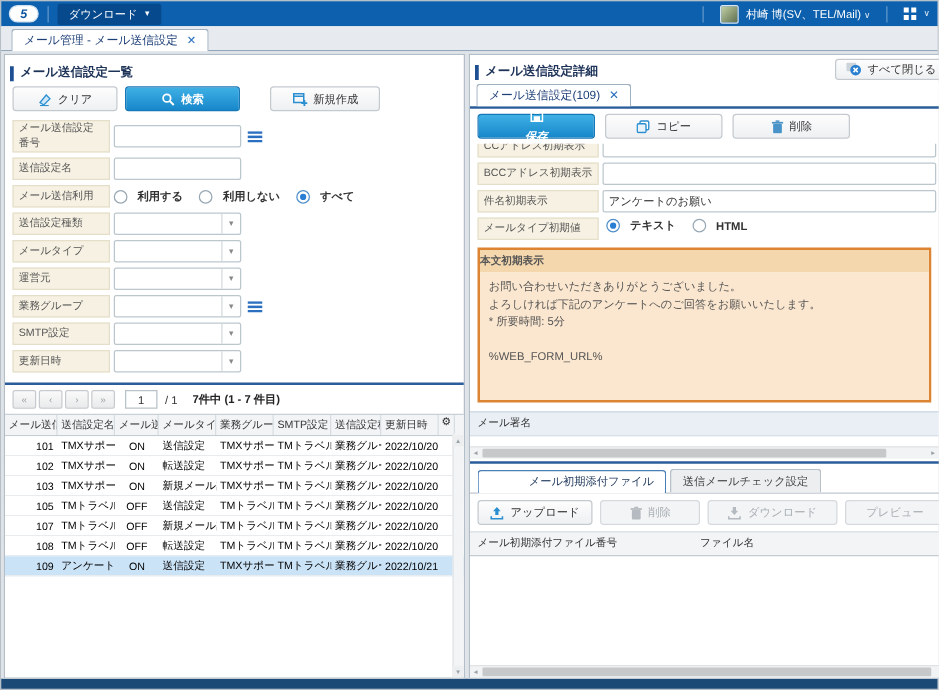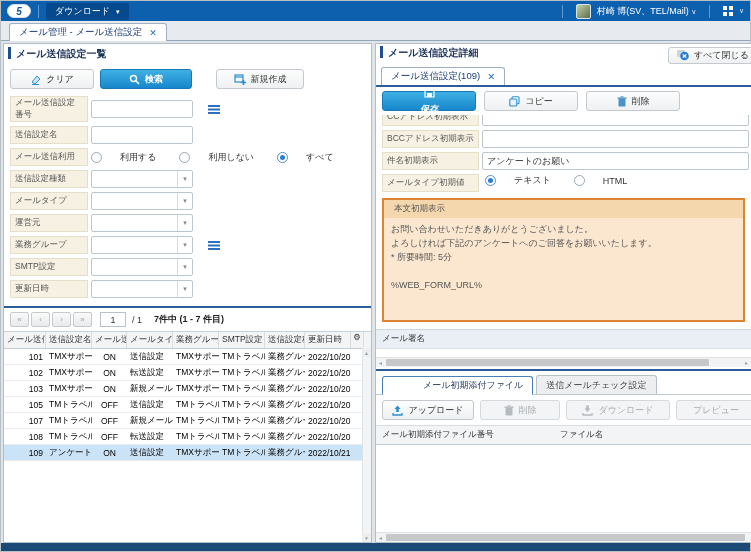--- a/index.html
+++ b/index.html
@@ -22,36 +22,36 @@
   
   .tabrow{height:20px;background:#e7eaee;display:flex;align-items:flex-end;padding-left:8px;border-bottom:1px solid #93a6bc;flex:none;}
   .tab{height:18px;background:#fff;border:1px solid #9fb0c0;border-bottom:none;border-radius:3px 3px 0 0;display:flex;align-items:center;gap:7px;padding:0 9px;font-size:9.5px;color:#1c3f77;position:relative;margin-bottom:-1px;z-index:2;}
   .tab .x{color:#2a6fc0;font-weight:bold;font-size:9px;cursor:pointer;}
 
   
   .main{flex:1;display:flex;gap:3px;padding:2px 2px 0 2px;background:#dfe4e9;min-height:0;}
   .panel{background:#fff;border:1px solid #b4bec8;display:flex;flex-direction:column;min-height:0;position:relative;}
   .panel-left{width:369px;flex:none;}
   .panel-right{flex:1;}
-  .ptitle{display:flex;align-items:flex-start;height:18px;margin-top:3px;flex:none;}
+  .ptitle{display:flex;align-items:flex-end;height:18px;margin-top:3px;flex:none;}
   .ptitle .bar{width:3px;height:12px;background:#1e4f92;margin:0 5px 0 4px;}
   .ptitle .t{font-weight:bold;font-size:10px;color:#1d3358;}
 
   
   .btn{display:inline-flex;align-items:center;justify-content:center;gap:5px;height:20px;border-radius:3px;font-size:9px;cursor:pointer;border:1px solid #c3c9ce;background:linear-gradient(#fdfdfd,#eef0f2);color:#333;padding:0 8px;}
   .btn-primary{background:linear-gradient(#3fb0e4,#1787cb);border:1px solid #1778b8;color:#fff;font-weight:bold;}
   .btn-dis{background:#f3f4f5;border:1px solid #d5d9dd;color:#a7adb3;cursor:default;}
   .icn{display:inline-block;line-height:0;}
 
   
   .ltoolbar{display:flex;gap:6px;padding:4px 6px 5px 6px;flex:none;}
   .w-search{width:92px;}.w-clear{width:84px;}.w-create{width:88px;margin-left:18px;}
   .frow{display:flex;align-items:center;padding:2px 6px;flex:none;}
   .flabel{width:78px;min-height:18px;background:#f6f1e2;border:1px solid #e5dfca;font-size:8.5px;color:#555;display:flex;align-items:center;padding:0 4px;flex:none;}
-  .fctrl{margin-left:3px;display:flex;align-items:center;gap:15px;}
+  .fctrl{margin-left:3px;display:flex;align-items:center;gap:5px;font-weight:bold;}
   .tinput{width:102px;height:18px;border:1px solid #bcc7cd;border-radius:2px;background:#fff;padding:0 3px;font-size:9px;color:#333;display:flex;align-items:center;}
   .fsel{width:102px;height:18px;border:1px solid #bcc7cd;border-radius:2px;background:#fff;display:flex;align-items:center;}
   .fsel .sp{flex:1;}
   .fsel .ar{width:15px;height:100%;border-left:1px solid #d4dade;display:flex;align-items:center;justify-content:center;color:#888;font-size:7px;}
   .radio{width:11px;height:11px;border:1px solid #98a8b4;border-radius:50%;background:#fff;display:inline-block;position:relative;flex:none;}
   .radio.checked{border-color:#5090cc;}
   .radio.checked::after{content:"";position:absolute;left:2px;top:2px;right:2px;bottom:2px;border-radius:50%;background:#2a7fd4;}
   .rlabel{font-size:9px;color:#333;margin-right:8px;margin-left:3px;}
   .hdivider{border-top:2px solid #2b5d9b;margin-top:6px;flex:none;}
 
@@ -86,21 +86,21 @@
   .w-save{width:94px;flex-direction:column;}.w-copy{width:94px;}.w-del{width:94px;}
 
   .dform{flex:none;height:242px;overflow:hidden;position:relative;padding-right:11px;}
   .dform-in{overflow:hidden;}
   .drow{display:flex;align-items:flex-start;padding:2px 2px 2px 6px;}
   .dlabel{width:97px;min-height:18px;background:#f6f1e2;border:1px solid #e5dfca;font-size:8.5px;color:#555;display:flex;align-items:center;padding:0 4px;flex:none;}
   .dinput{flex:1;height:18px;border:1px solid #bcc7cd;border-radius:2px;background:#fff;margin-left:3px;padding:0 4px;font-size:9px;color:#333;display:flex;align-items:center;}
   .clipped{margin-top:-9px;}
 
   .bodybox{margin:4px 6px 0 6px;border:2px solid #dd8433;}
-  .bodybox .blabel{background:#f4d7ad;padding:3px 10px;font-size:8.5px;color:#555;}
+  .bodybox .blabel{background:#f4d7ad;padding:3px 0;font-size:8.5px;color:#555;font-weight:bold;}
   .bodybox .btext{background:#fbe7cf;padding:5px 7px;font-size:9px;color:#555;white-space:pre-line;line-height:1.55;min-height:102px;}
   .sigbar{margin-top:7px;background:#e9eff5;border-top:1px solid #ccd6e0;border-bottom:1px solid #d8e0e8;padding:3px 6px;font-size:8.5px;color:#333;}
   .sigline{padding:3px 6px;font-size:9px;color:#666;white-space:nowrap;overflow:hidden;}
 
   .hscroll{height:10px;background:#f2f3f4;border-top:1px solid #e0e2e4;position:relative;flex:none;margin-right:11px;}
   .hscroll .la,.hscroll .ra{position:absolute;top:0;width:9px;height:9px;color:#9aa2a8;font-size:5px;display:flex;align-items:center;justify-content:center;}
   .hscroll .la{left:0;}.hscroll .ra{right:0;}
   .hscroll .thumb{position:absolute;top:1px;left:10px;height:7px;background:#c6c8ca;border-radius:1px;}
 
   .rdivider{border-top:2px solid #2b5d9b;flex:none;margin-top:2px;}

